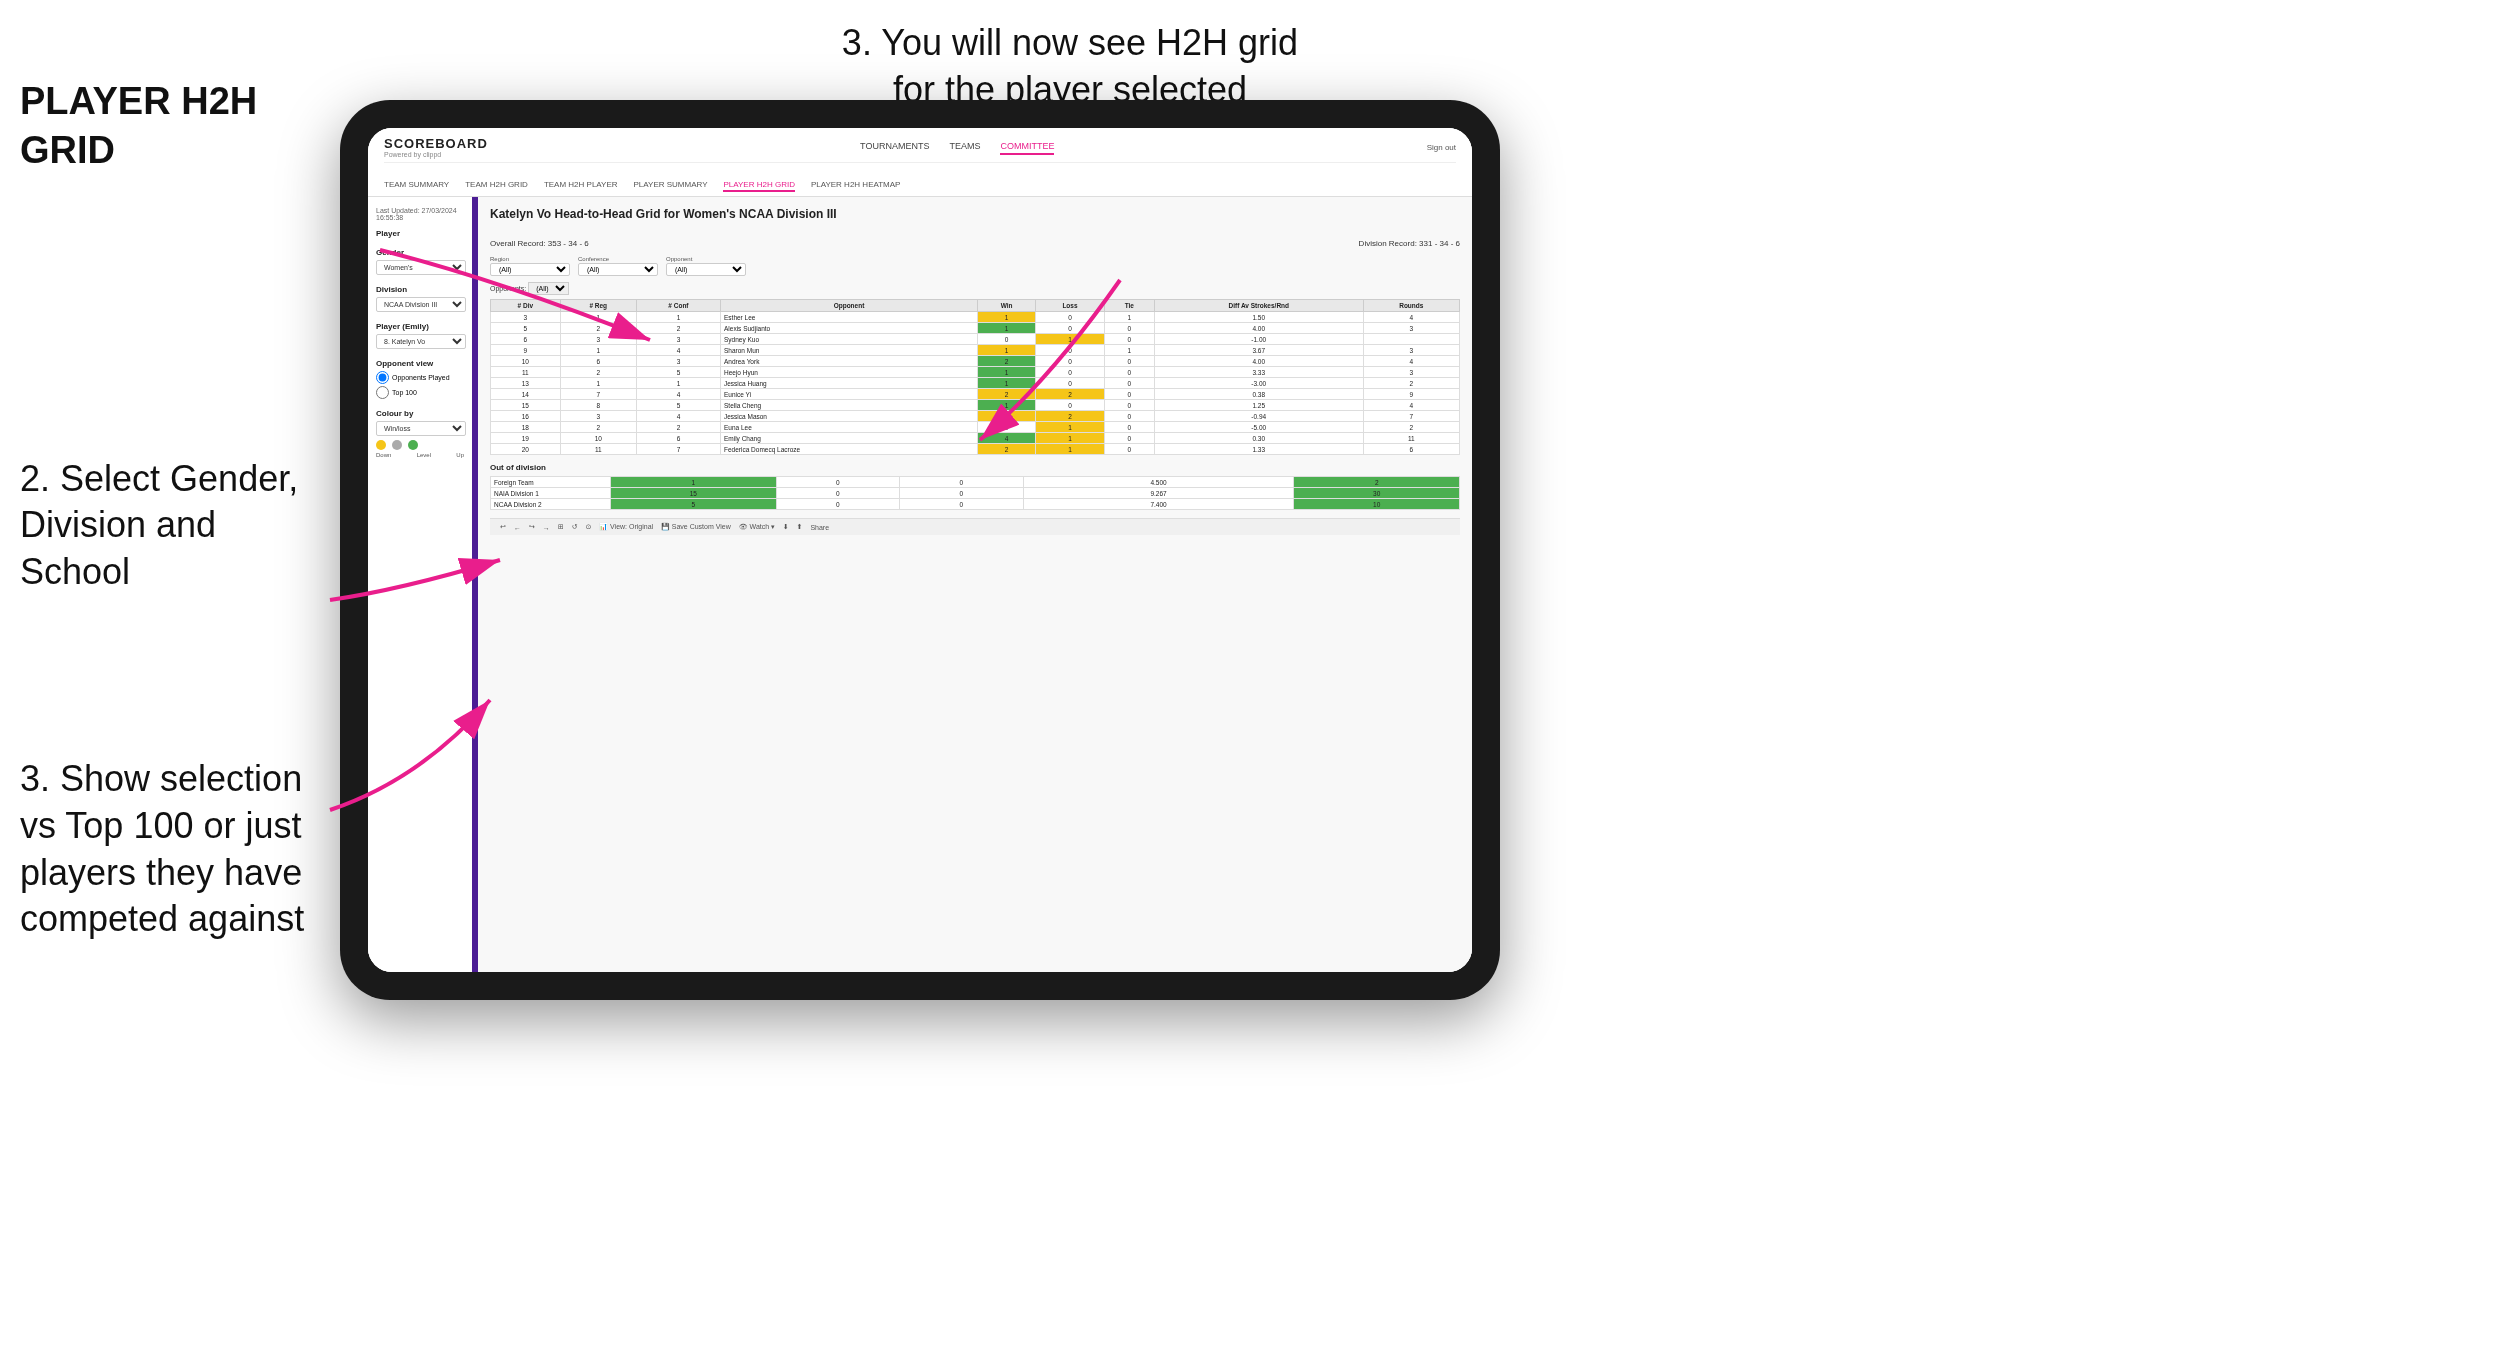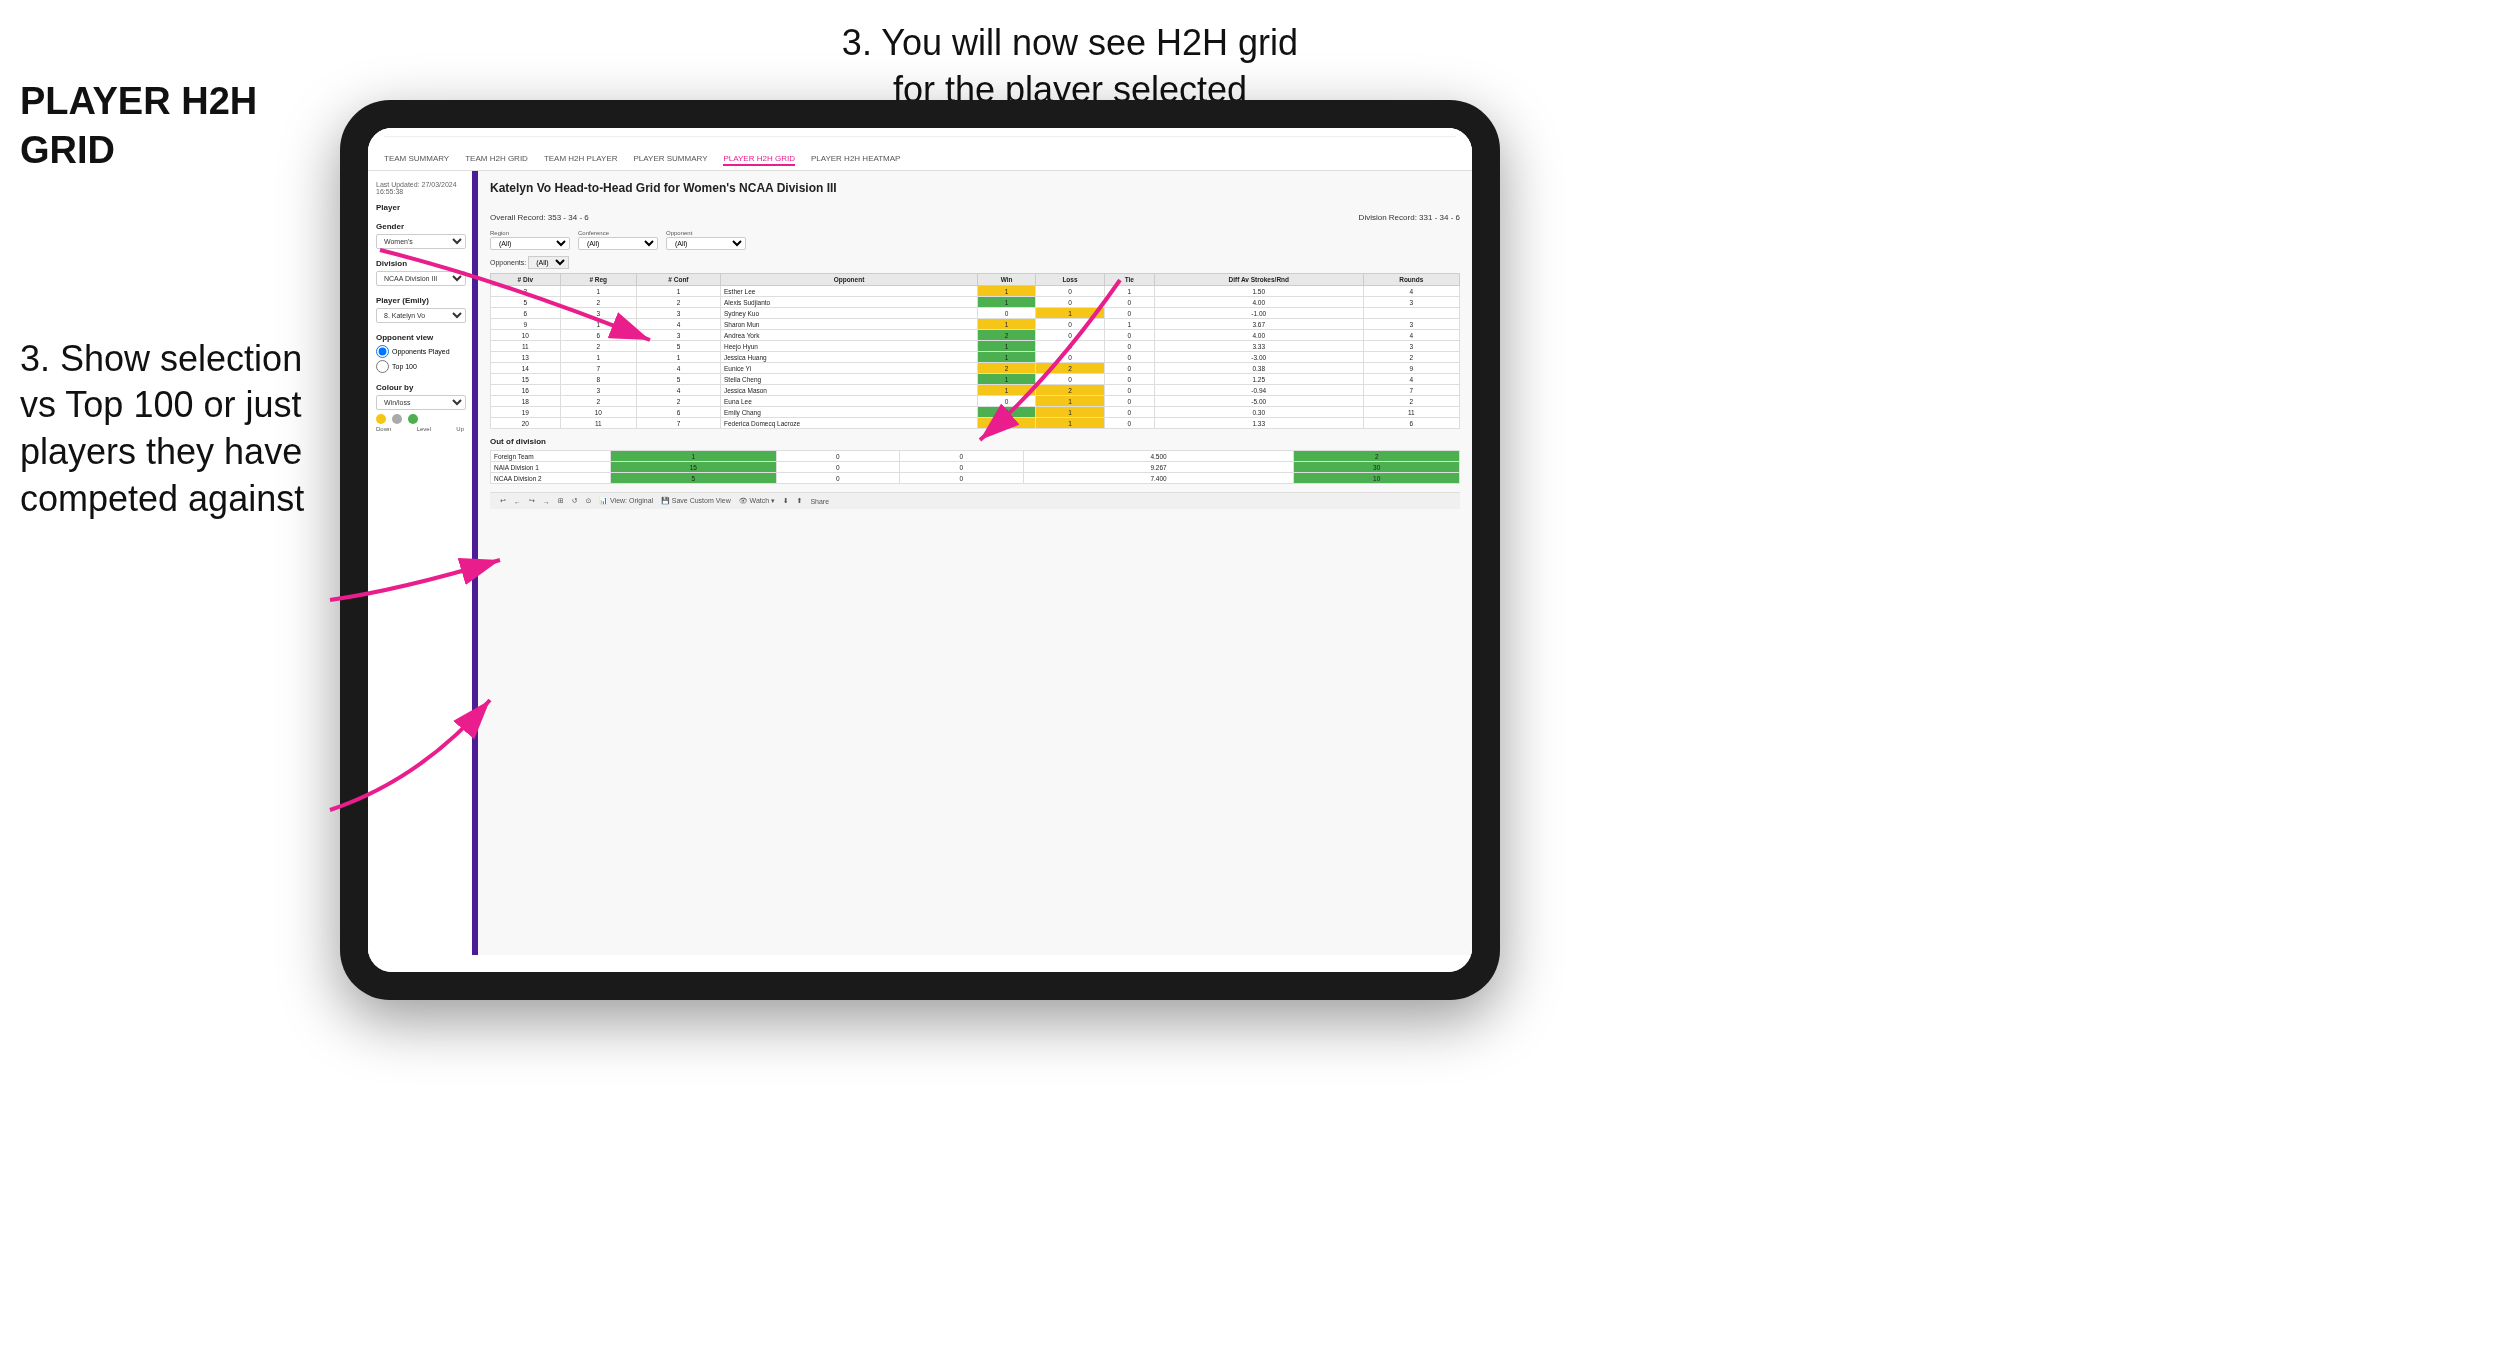--- a/index.html
+++ b/index.html
@@ -336,35 +336,52 @@
     }
   </style>
 </head>
 <body>
 
 <div class="instructions">
   <div class="instruction-block">
     <br>
     <strong>PLAYER H2H GRID</strong>
   </div>
+  <div class="instruction-block" style="margin-top: 280px;">
+    <span>2. Select Gender, Division and School</span>
+  </div>
   <div class="instruction-block" style="margin-top: 160px;">
     <span>3. Show selection vs Top 100 or just players they have competed against</span>
   </div>
 </div>
 
 <div class="top-right-instruction">
   <span>3. You will now see H2H grid</span><br>
   <span>for the player selected</span>
 </div>
 
 <div class="tablet-frame">
   <div class="tablet-screen">
     <div class="app-container">
 
       <div class="app-header">
+        <div class="app-header-top">
+          <div class="scoreboard-logo">
+            <span class="logo-text">SCOREBOARD</span>
+            <span class="logo-sub">Powered by clippd</span>
+          </div>
+          <div class="main-nav">
+            <span>TOURNAMENTS</span>
+            <span>TEAMS</span>
+            <span class="active">COMMITTEE</span>
+          </div>
+          <div class="sign-out">
+            <span>Sign out</span>
+          </div>
+        </div>
         <div class="sub-nav">
           <span>TEAM SUMMARY</span>
           <span>TEAM H2H GRID</span>
           <span>TEAM H2H PLAYER</span>
           <span>PLAYER SUMMARY</span>
           <span class="active">PLAYER H2H GRID</span>
           <span>PLAYER H2H HEATMAP</span>
         </div>
       </div>
 

